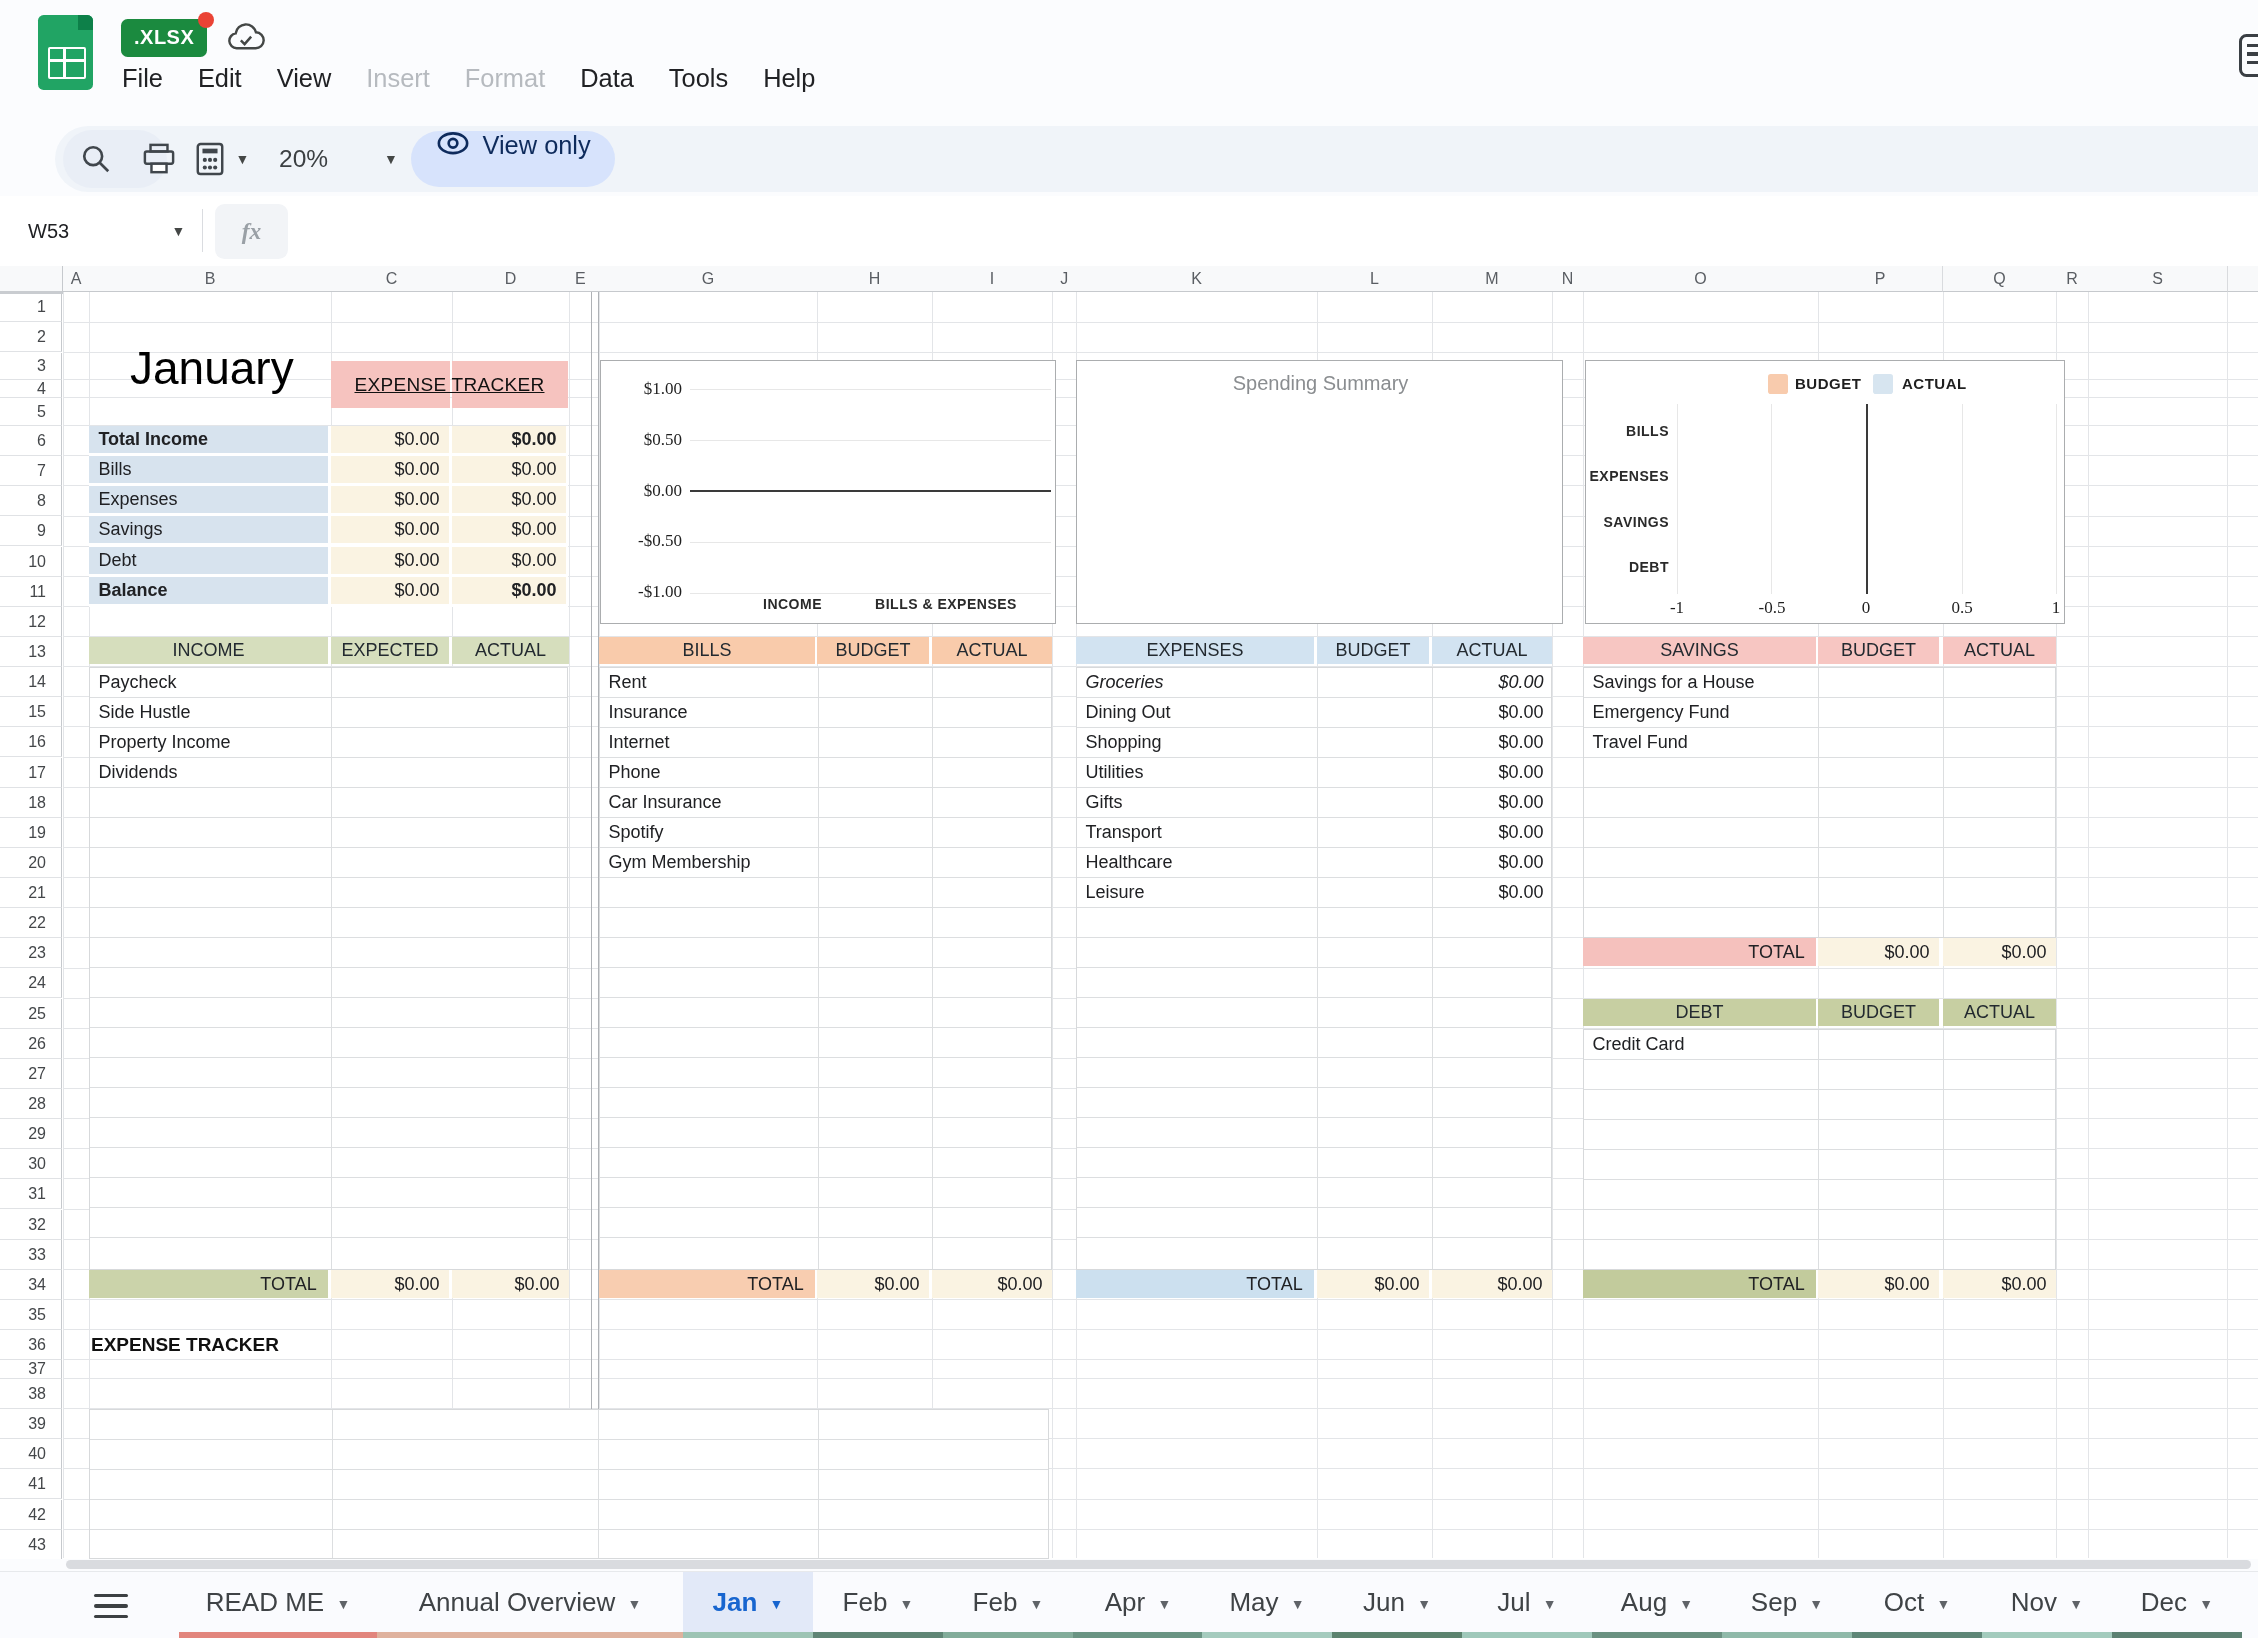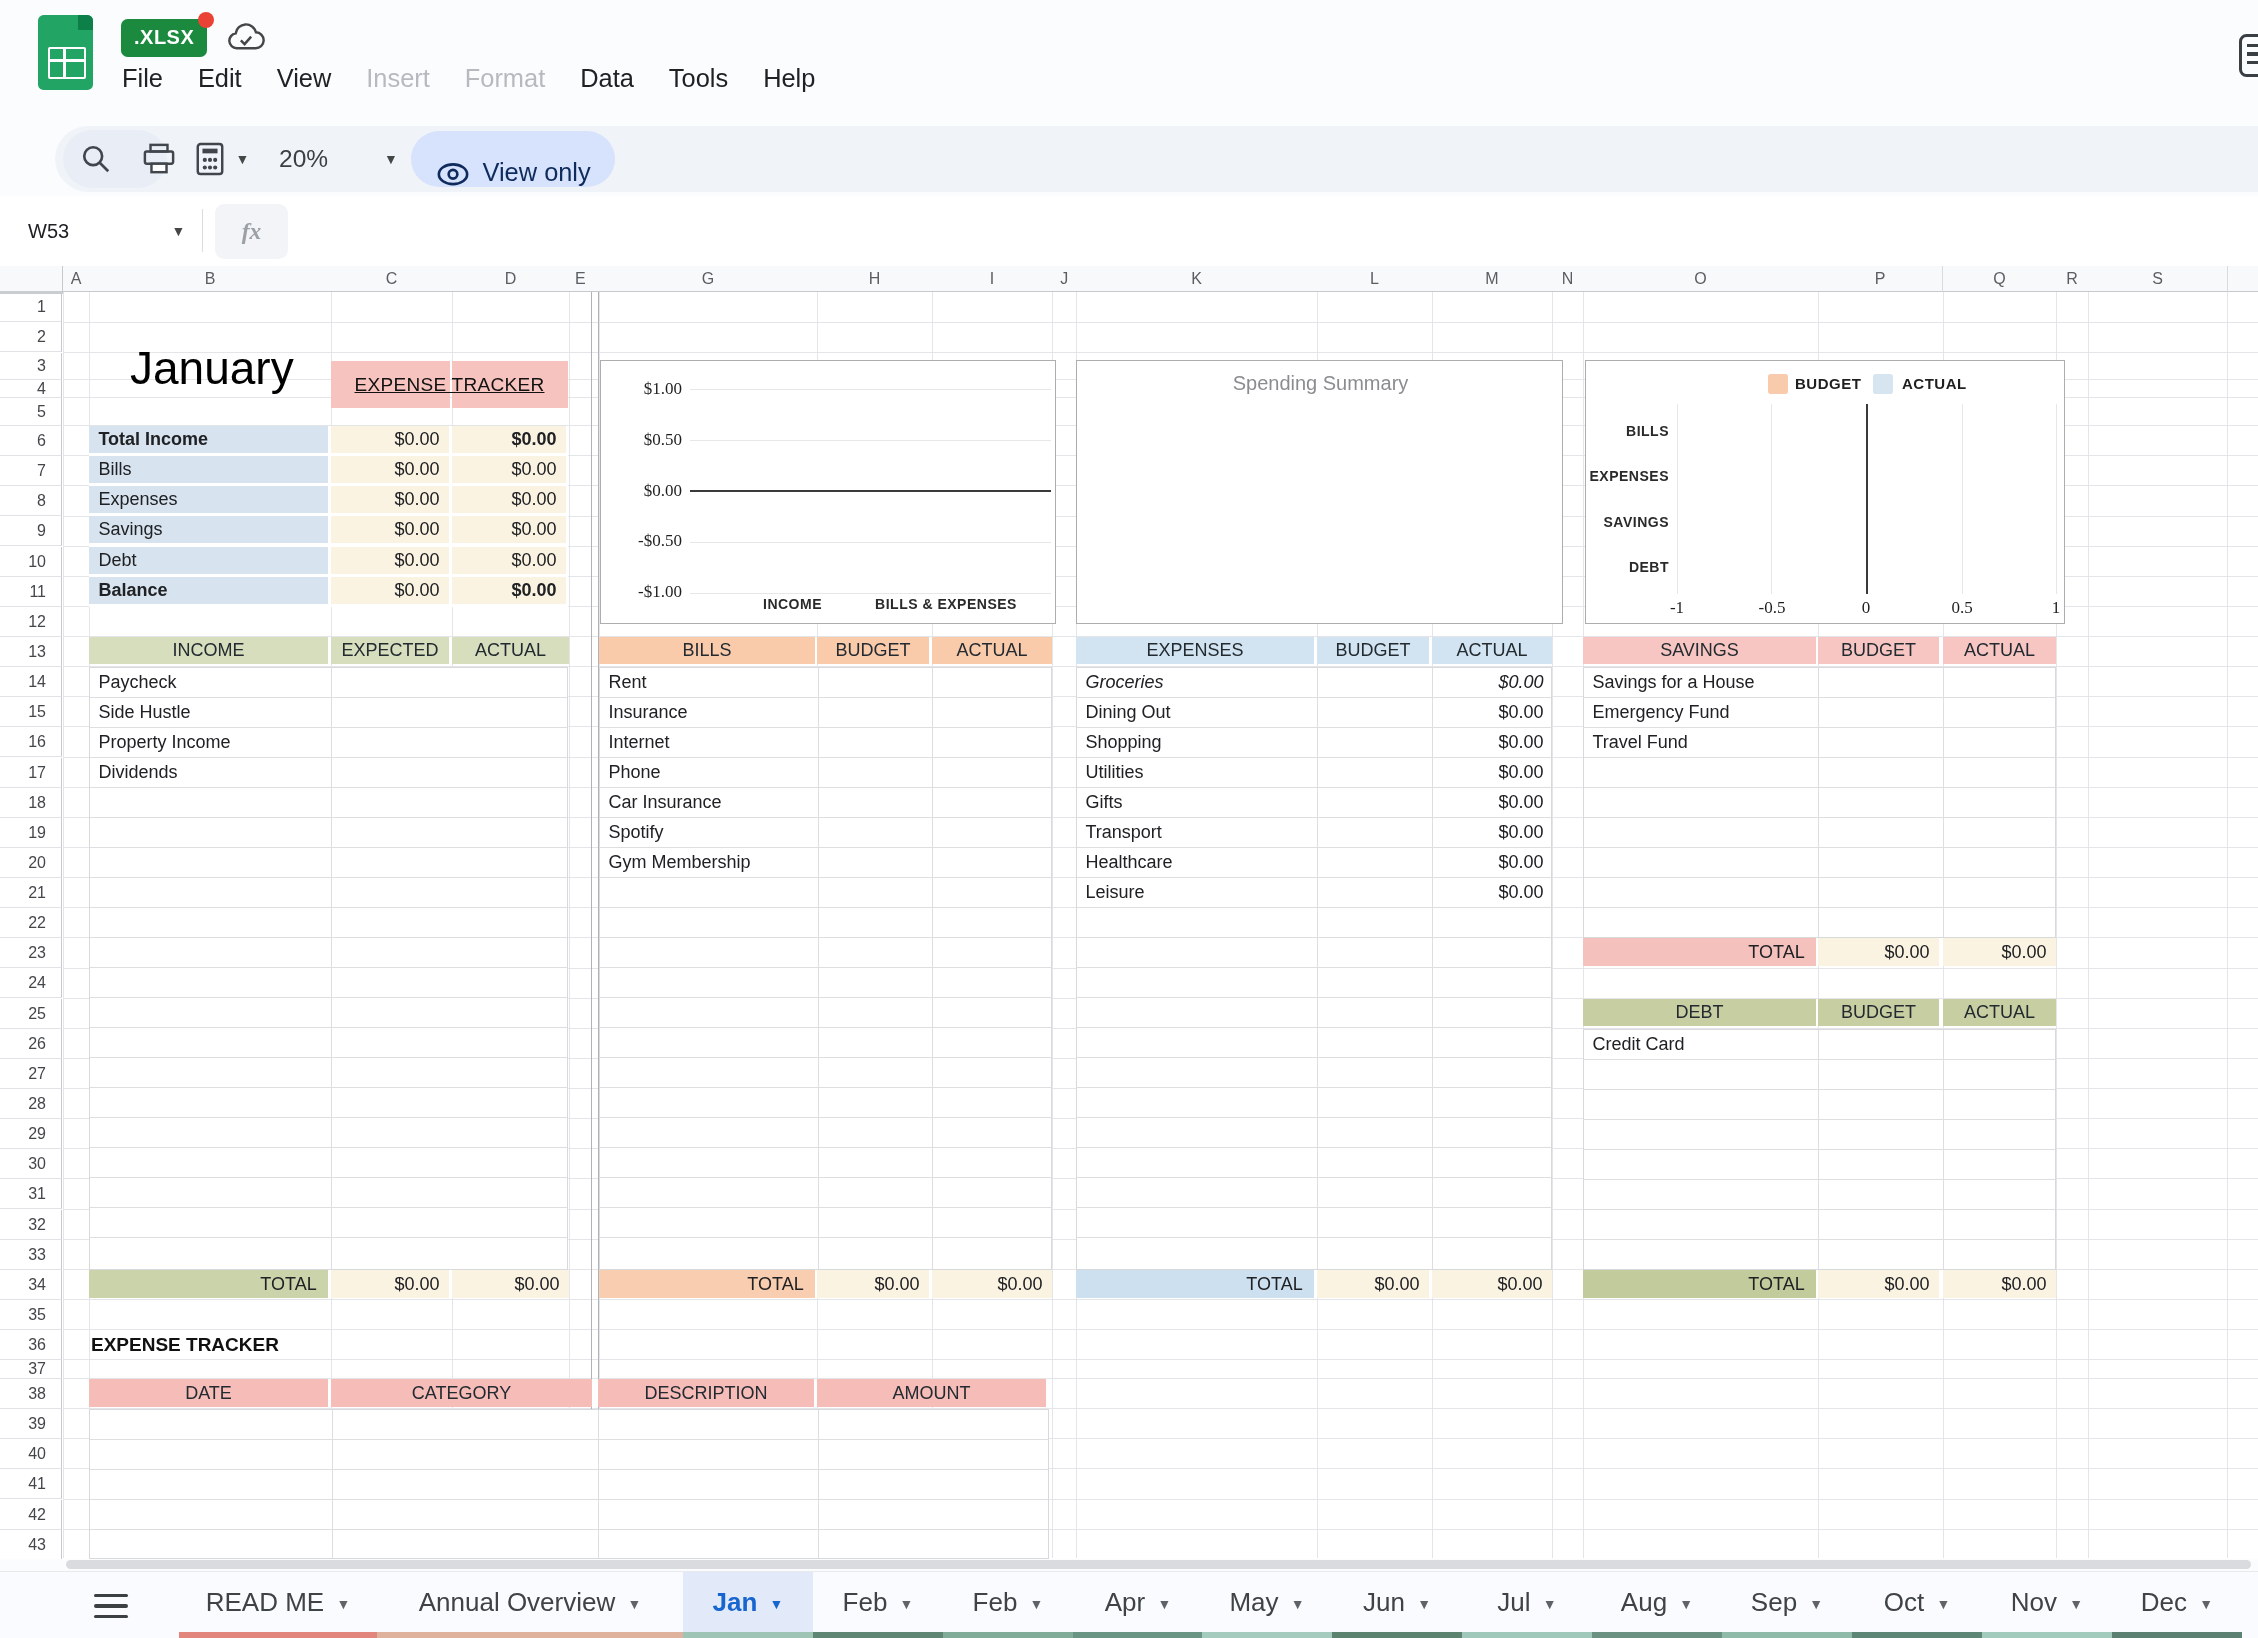--- a/index.html
+++ b/index.html
@@ -19,21 +19,21 @@
   .menubar{position:absolute;left:122px;top:64px;display:flex;gap:35px;font-size:25.4px;color:#202124;}
   .menu-item{cursor:default;}
   .menu-item.disabled{color:#B6BABF;}
   
   .toolbar{position:absolute;left:0;top:124px;width:2258px;height:72px;background:#FBFCFE;}
   .tb-pill{position:absolute;left:55px;top:1.9px;width:2203px;height:66px;background:#F0F4F9;border-radius:33px 0 0 33px;}
   .search-hl{position:absolute;left:7.5px;top:3.8px;width:104px;height:58px;background:#E9EEF6;border-radius:29px;}
   .tb-item{position:absolute;top:0;height:66px;display:flex;align-items:center;}
   .zoom-label{font-size:24.5px;color:#3C4043;}
   .caret{font-size:14px;color:#444746;margin-left:9.4px;}
-  .viewonly{position:absolute;left:356px;top:4.7px;height:56px;background:#D7E3FC;border-radius:28px;display:flex;align-items:flex-end;gap:13px;padding:0 24.5px;}
+  .viewonly{position:absolute;left:356px;top:4.7px;height:56px;background:#D7E3FC;border-radius:28px;display:flex;align-items:flex-start;gap:13px;padding:0 24.5px;}
   .viewonly span{font-size:25.4px;color:#0E2B5C;font-weight:500;}
   
   .fbar{position:absolute;left:0;top:196px;width:2258px;height:70px;background:#fff;}
   .namebox{position:absolute;left:0;top:0;width:202px;height:70px;display:flex;align-items:center;}
   .namebox .ref{font-size:20px;color:#202124;margin-left:28px;}
   .namebox .caret{position:absolute;left:162px;}
   .fdiv{position:absolute;left:202px;top:13px;width:0.9px;height:43px;background:#DADCE0;}
   .fxzone{position:absolute;left:215px;top:7.5px;width:73px;height:55px;background:#F2F4F7;border-radius:9.4px;display:flex;align-items:center;justify-content:center;}
   .fx{font-family:"Liberation Serif",serif;font-style:italic;font-size:23.5px;color:#9AA0A6;font-weight:700;}
   
@@ -524,26 +524,20 @@
         <div class="trow" style="height: 30px; border-bottom: none;"></div>
         <div class="tvline" style="left: 234px; top: 0px; width: 0.9px; height: 239px; position: absolute;"></div>
         <div class="tvline" style="left: 359px; top: 0px; width: 0.9px; height: 239px; position: absolute;"></div>
       </div>
       <div class="gap-table" style="left: 1583px; top: 1004px; width: 473px; height: 28px; position: absolute;">
         <div class="gcell right" style="left: 0px; top: 0px; width: 233px; height: 28px; position: absolute; background: rgb(194, 203, 156); padding-right: 11.3px;">TOTAL</div>
         <div class="gcell right" style="left: 235px; top: 0px; width: 121px; height: 28px; position: absolute; background: rgb(250, 243, 226);">$0.00</div>
         <div class="gcell right" style="left: 360px; top: 0px; width: 113px; height: 28px; position: absolute; background: rgb(250, 243, 226);">$0.00</div>
       </div>
       <div class="section-label" style="left: 91px; top: 1064px; width: 395px; height: 30px; position: absolute;">EXPENSE TRACKER</div>
-      <div class="gap-table" style="left: 89px; top: 1113px; width: 960px; height: 28px; position: absolute;">
-        <div class="gcell center hdr" style="left: 0px; top: 0px; width: 239px; height: 28px; position: absolute; background: rgb(245, 188, 184);">DATE</div>
-        <div class="gcell center hdr" style="left: 242px; top: 0px; width: 261px; height: 28px; position: absolute; background: rgb(245, 188, 184);">CATEGORY</div>
-        <div class="gcell center hdr" style="left: 509px; top: 0px; width: 216px; height: 28px; position: absolute; background: rgb(245, 188, 184);">DESCRIPTION</div>
-        <div class="gcell center hdr" style="left: 728px; top: 0px; width: 229px; height: 28px; position: absolute; background: rgb(245, 188, 184);">AMOUNT</div>
-      </div>
       <div class="tbody" style="left: 89px; top: 1143px; width: 960px; height: 150px; position: absolute;">
         <div class="trow" style="height: 30px;"></div>
         <div class="trow" style="height: 30px;"></div>
         <div class="trow" style="height: 30px;"></div>
         <div class="trow" style="height: 30px;"></div>
         <div class="trow" style="height: 30px;"></div>
         <div class="tvline" style="left: 242px; top: 0px; width: 0.9px; height: 148px; position: absolute;"></div>
         <div class="tvline" style="left: 508px; top: 0px; width: 0.9px; height: 148px; position: absolute;"></div>
         <div class="tvline" style="left: 728px; top: 0px; width: 0.9px; height: 148px; position: absolute;"></div>
       </div>

